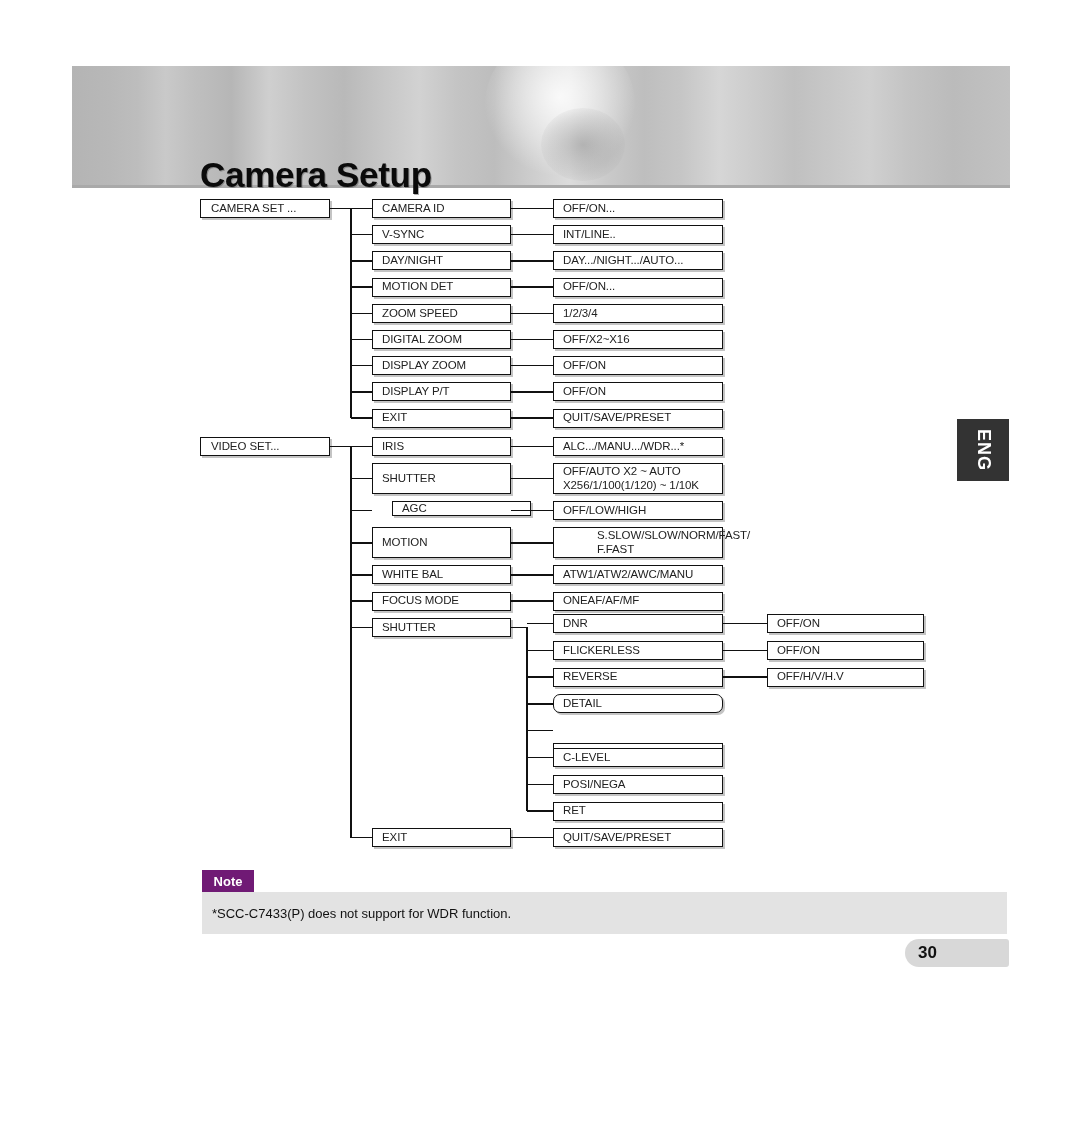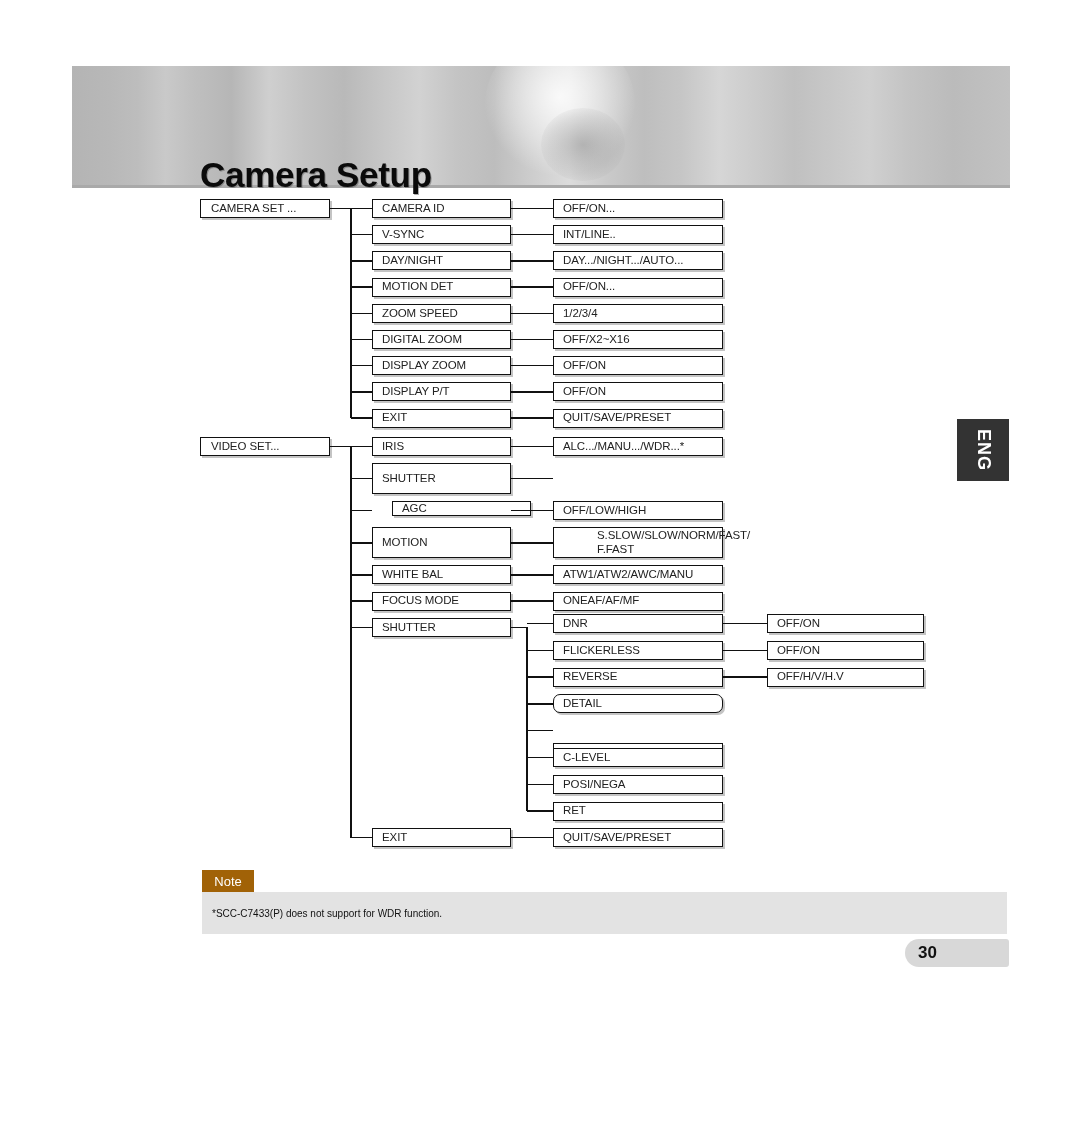--- a/index.html
+++ b/index.html
@@ -128,40 +128,40 @@
     text-orientation: mixed;
   }
 
   
   #note-label {
     position: absolute;
     left: 202px;
     top: 870px;
     width: 52px;
     height: 22px;
-    background: #a16207;
+    background: #701a75;
     color: #fff;
     font-size: 13px;
-    font-weight: normal;
+    font-weight: bold;
     display: flex;
     align-items: center;
     justify-content: center;
   }
   #note-body {
     position: absolute;
     left: 202px;
     top: 892px;
     width: 805px;
     height: 42px;
     background: #e3e3e3;
     display: flex;
     align-items: center;
     padding-left: 10px;
     box-sizing: border-box;
-    font-size: 10px;
+    font-size: 13px;
     color: #111;
   }
 
   
   #page-number {
     position: absolute;
     left: 905px;
     top: 939px;
     width: 104px;
     height: 28px;
@@ -226,20 +226,22 @@
     <div class="conn h" style="left: 351px; top: 417.3px; width: 21px;"></div>
     <div class="conn h" style="left: 511px; top: 417.3px; width: 42px;"></div>
     <div class="conn h" style="left: 330px; top: 207.7px; width: 21px;"></div>
     <div class="conn v" style="left: 350.2px; top: 208.5px; height: 209.6px;"></div>
     <div class="node root" style="left: 200px; top: 437px; width: 130px; height: 19px;">VIDEO SET...</div>
     <div class="node" style="left: 372px; top: 437px; width: 139px; height: 19px;">IRIS</div>
     <div class="node" style="left: 553px; top: 437px; width: 170px; height: 19px;">ALC.../MANU.../WDR...*</div>
     <div class="conn h" style="left: 351px; top: 445.7px; width: 21px;"></div>
     <div class="conn h" style="left: 511px; top: 445.7px; width: 42px;"></div>
     <div class="node" style="left: 372px; top: 463.2px; width: 139px; height: 31px;">SHUTTER</div>
+    <div class="node" style="left: 553px; top: 463.2px; width: 170px; height: 31px;">OFF/AUTO X2 ~ AUTO
+X256/1/100(1/120) ~ 1/10K</div>
     <div class="conn h" style="left: 351px; top: 477.9px; width: 21px;"></div>
     <div class="conn h" style="left: 511px; top: 477.9px; width: 42px;"></div>
     <div class="node" style="left: 392px; top: 501.2px; width: 139px; height: 15px;">AGC</div>
     <div class="node" style="left: 553px; top: 501.2px; width: 170px; height: 19px;">OFF/LOW/HIGH</div>
     <div class="conn h" style="left: 351px; top: 509.9px; width: 21px;"></div>
     <div class="conn h" style="left: 511px; top: 509.9px; width: 42px;"></div>
     <div class="node" style="left: 372px; top: 527.4px; width: 139px; height: 31px;">MOTION</div>
     <div class="node" style="left: 553px; top: 527.4px; width: 170px; height: 31px; padding-left: 43px;">S.SLOW/SLOW/NORM/FAST/
 F.FAST</div>
     <div class="conn h" style="left: 351px; top: 542.1px; width: 21px;"></div>

